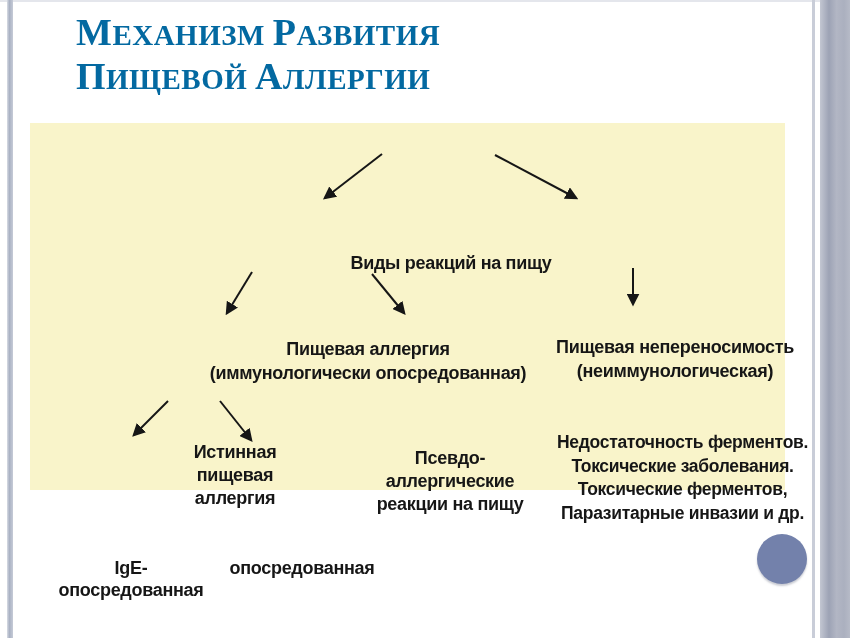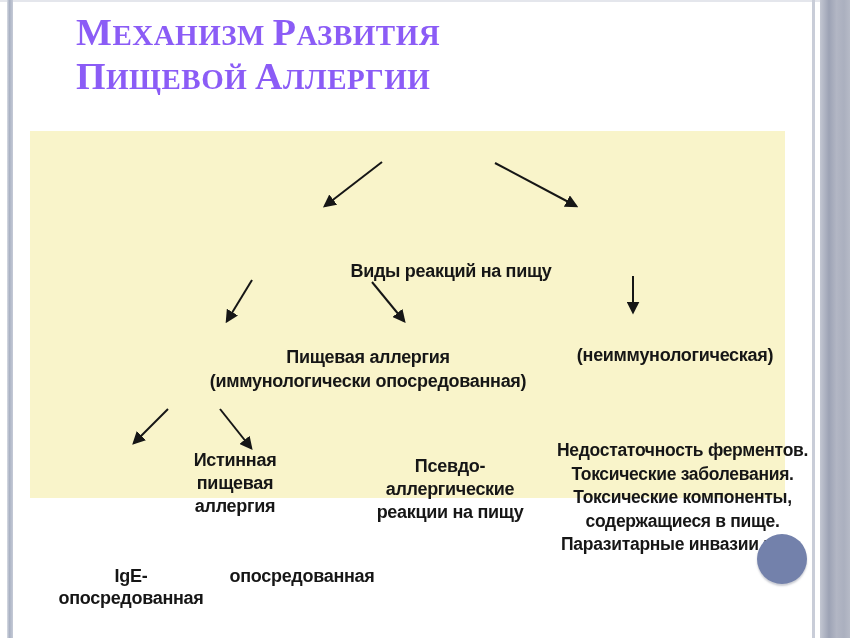--- a/index.html
+++ b/index.html
@@ -65,26 +65,26 @@
     box-shadow: 0 2px 2px rgba(100, 105, 130, 0.35);
   }
 </style>
 </head>
 <body>
 
 <div class="slide">
   <div class="top-edge-line"></div>
   <div class="left-bar"></div>
 
-  <div class="title" style="color: #8b5cf6;">
+  <div class="title" style="color: #0369a1;">
     <div><span class="cap">М</span>ЕХАНИЗМ <span class="cap">Р</span>АЗВИТИЯ</div>
     <div><span class="cap">П</span>ИЩЕВОЙ <span class="cap">А</span>ЛЛЕРГИИ</div>
   </div>
 
-  <div class="panel" style="background: rgb(249, 244, 202); margin-top: 8px;">
+  <div class="panel" style="background: rgb(249, 244, 202);">
 
     <svg class="arrows" viewBox="0 0 755 367" xmlns="http://www.w3.org/2000/svg">
       <defs>
         <marker id="ah" viewBox="0 0 10 10" refX="8" refY="5" markerWidth="6.5" markerHeight="6.5" orient="auto-start-reverse">
           <path d="M0,0 L10,5 L0,10 z" fill="#161616"></path>
         </marker>
       </defs>
       <g stroke="#161616" stroke-width="2" fill="none">
         <line x1="352" y1="31" x2="295" y2="75" marker-end="url(#ah)"></line>
         <line x1="465" y1="32" x2="546" y2="75" marker-end="url(#ah)"></line>
@@ -99,40 +99,40 @@
     <div class="node centered node-root">
       <span class="line">Виды реакций на пищу</span>
     </div>
 
     <div class="node centered node-allergy">
       <span class="line">Пищевая аллергия</span>
       <span class="line">(иммунологически опосредованная)</span>
     </div>
 
     <div class="node centered node-intolerance">
+      <span class="line">Пищевая непереносимость</span>
       <span class="line">(неиммунологическая)</span>
     </div>
 
     <div class="node centered node-true">
       <span class="line">Истинная</span>
       <span class="line">пищевая</span>
       <span class="line">аллергия</span>
     </div>
 
     <div class="node centered node-pseudo">
       <span class="line">Псевдо-</span>
       <span class="line">аллергические</span>
       <span class="line">реакции на пищу</span>
     </div>
 
     <div class="node node-causes">
       <span class="line">Недостаточность ферментов.</span>
       <span class="line">Токсические заболевания.</span>
-      <span class="line">Токсические компоненты,</span>
-      <span class="line">содержащиеся в пище.</span>
+      <span class="line">Токсические ферментов,</span>
       <span class="line">Паразитарные инвазии и др.</span>
     </div>
 
     <div class="node centered node-ige">
       <span class="line">IgE-</span>
       <span class="line">опосредованная</span>
     </div>
 
     <div class="node centered node-nonige">
       <span class="line">опосредованная</span>

